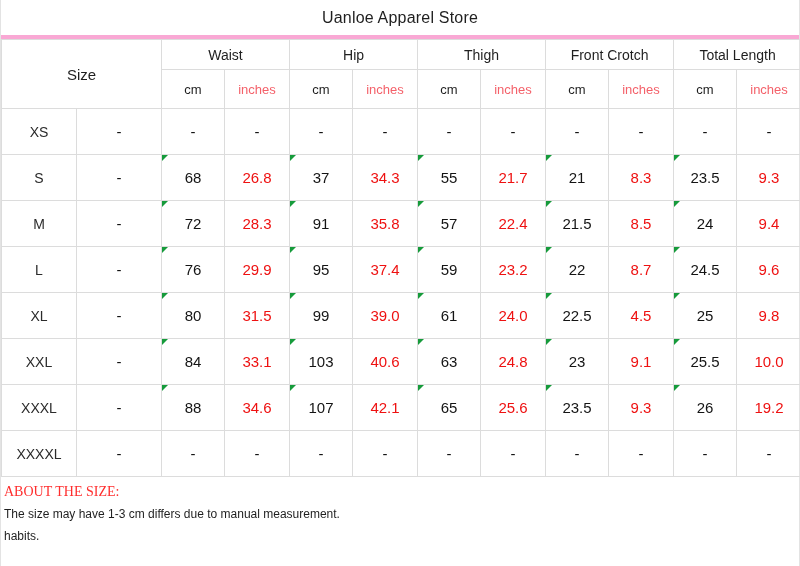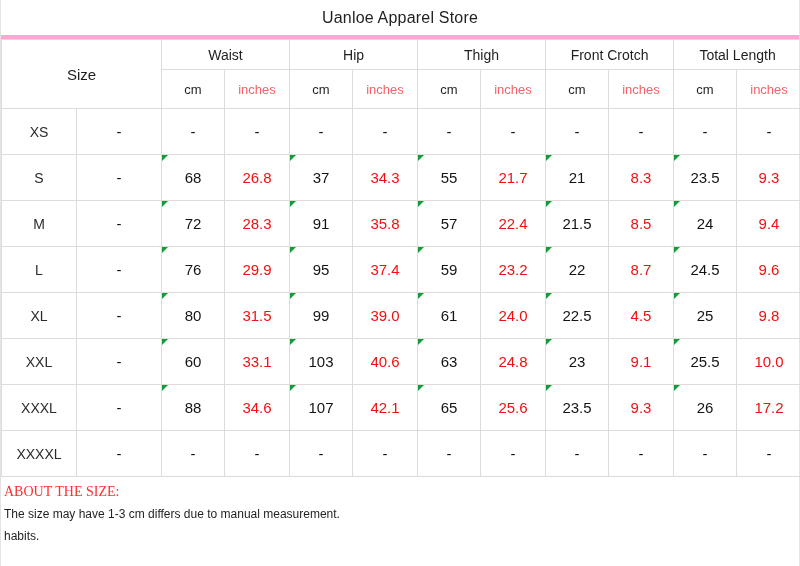--- a/index.html
+++ b/index.html
@@ -233,21 +233,21 @@
           <td class="cell val-cm flag">61</td>
           <td class="cell val-in">24.0</td>
           <td class="cell val-cm flag">22.5</td>
           <td class="cell val-in">4.5</td>
           <td class="cell val-cm flag">25</td>
           <td class="cell val-in">9.8</td>
         </tr>
         <tr>
           <td class="cell size-label">XXL</td>
           <td class="cell dash">-</td>
-          <td class="cell val-cm flag">60</td>
+          <td class="cell val-cm flag">84</td>
           <td class="cell val-in">33.1</td>
           <td class="cell val-cm flag">103</td>
           <td class="cell val-in">40.6</td>
           <td class="cell val-cm flag">63</td>
           <td class="cell val-in">24.8</td>
           <td class="cell val-cm flag">23</td>
           <td class="cell val-in">9.1</td>
           <td class="cell val-cm flag">25.5</td>
           <td class="cell val-in">10.0</td>
         </tr>
@@ -256,21 +256,21 @@
           <td class="cell dash">-</td>
           <td class="cell val-cm flag">88</td>
           <td class="cell val-in">34.6</td>
           <td class="cell val-cm flag">107</td>
           <td class="cell val-in">42.1</td>
           <td class="cell val-cm flag">65</td>
           <td class="cell val-in">25.6</td>
           <td class="cell val-cm flag">23.5</td>
           <td class="cell val-in">9.3</td>
           <td class="cell val-cm flag">26</td>
-          <td class="cell val-in">17.2</td>
+          <td class="cell val-in">19.2</td>
         </tr>
         <tr>
           <td class="cell size-label">XXXXL</td>
           <td class="cell dash">-</td>
           <td class="cell val-cm dash">-</td>
           <td class="cell val-in dash">-</td>
           <td class="cell val-cm dash">-</td>
           <td class="cell val-in dash">-</td>
           <td class="cell val-cm dash">-</td>
           <td class="cell val-in dash">-</td>

